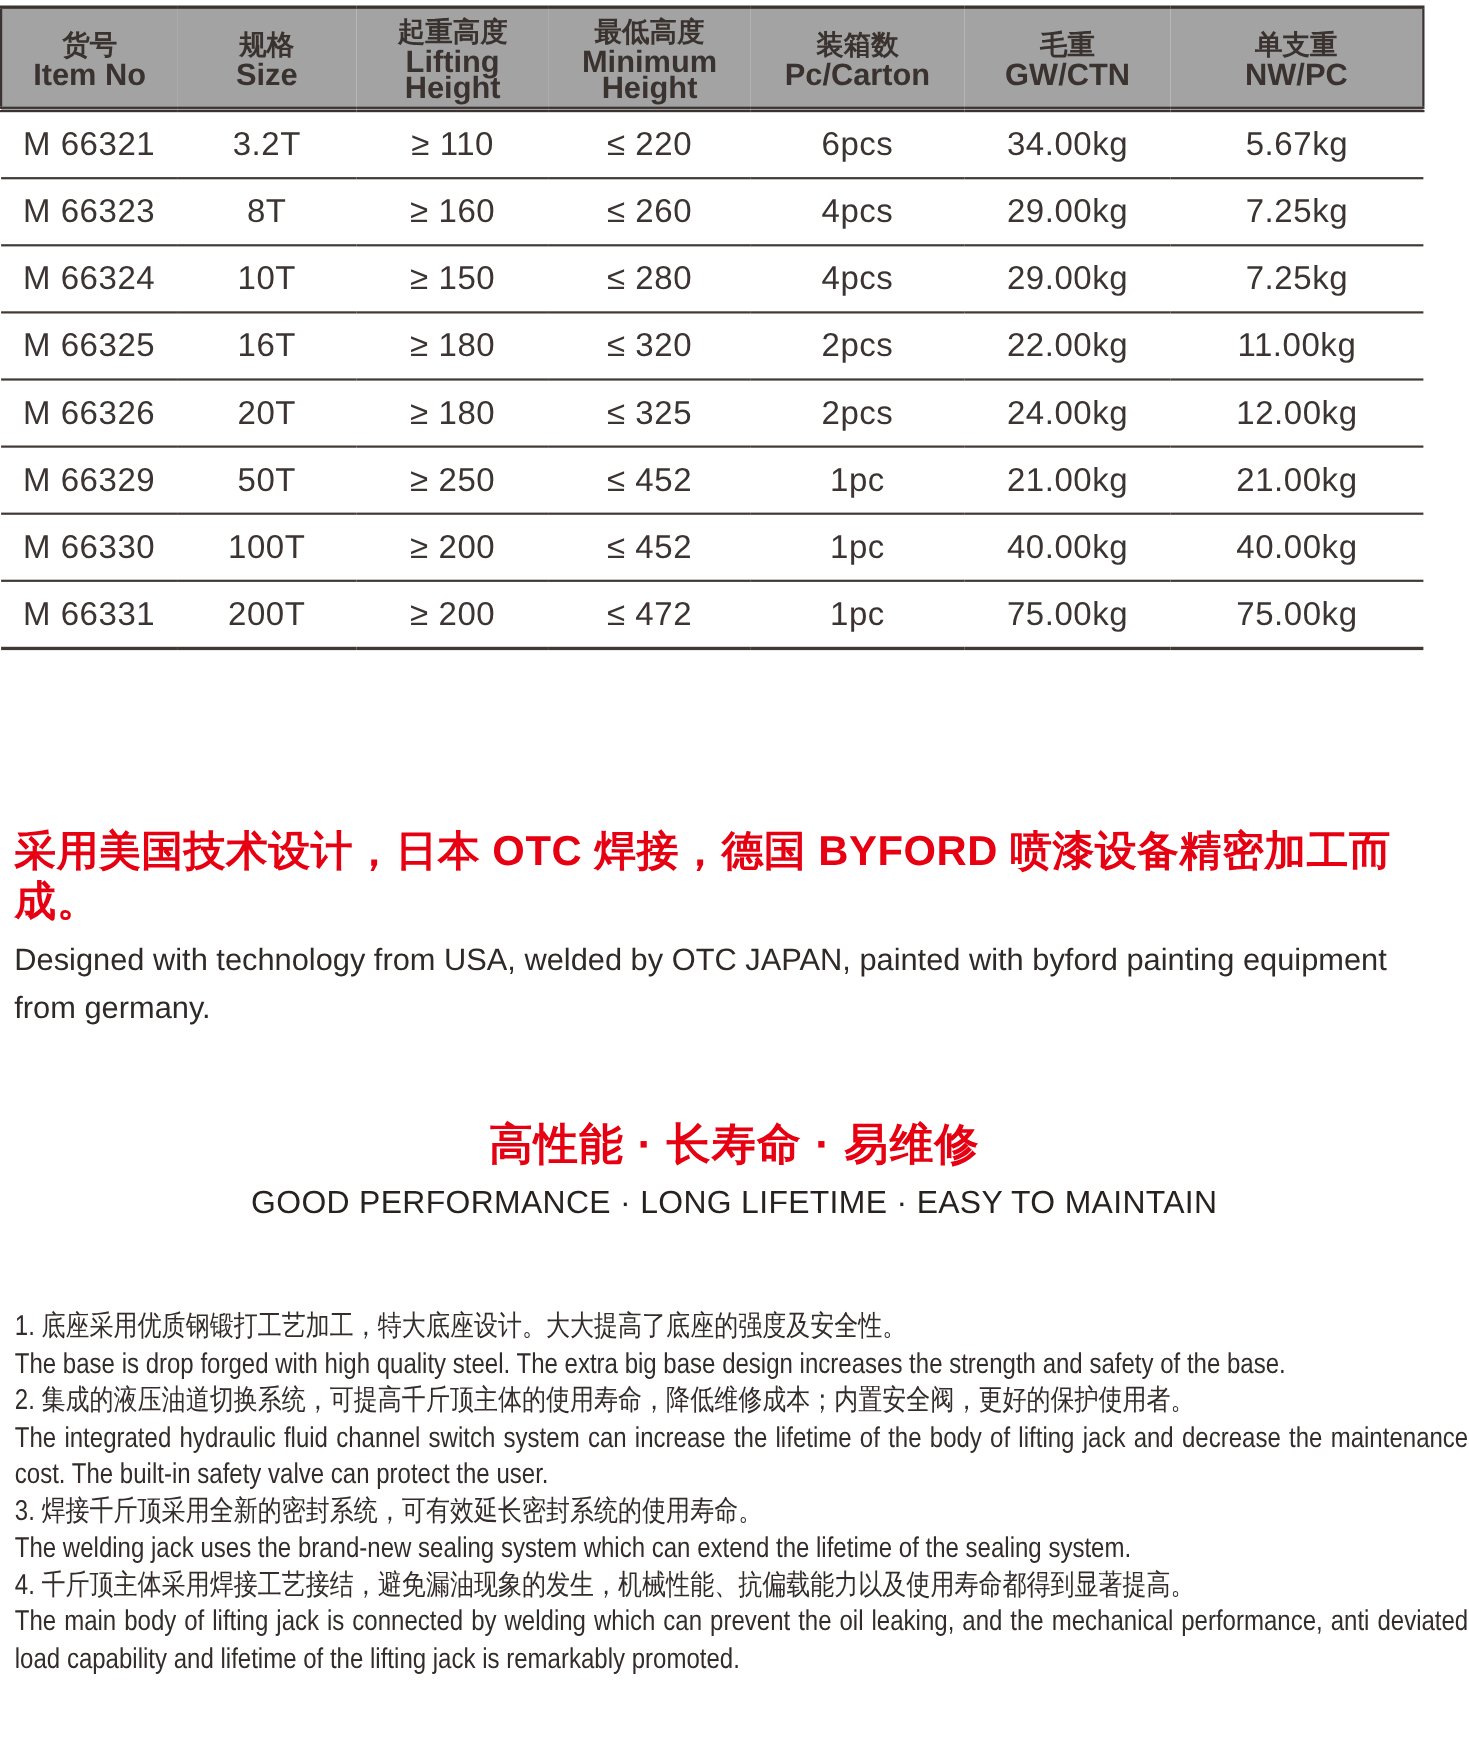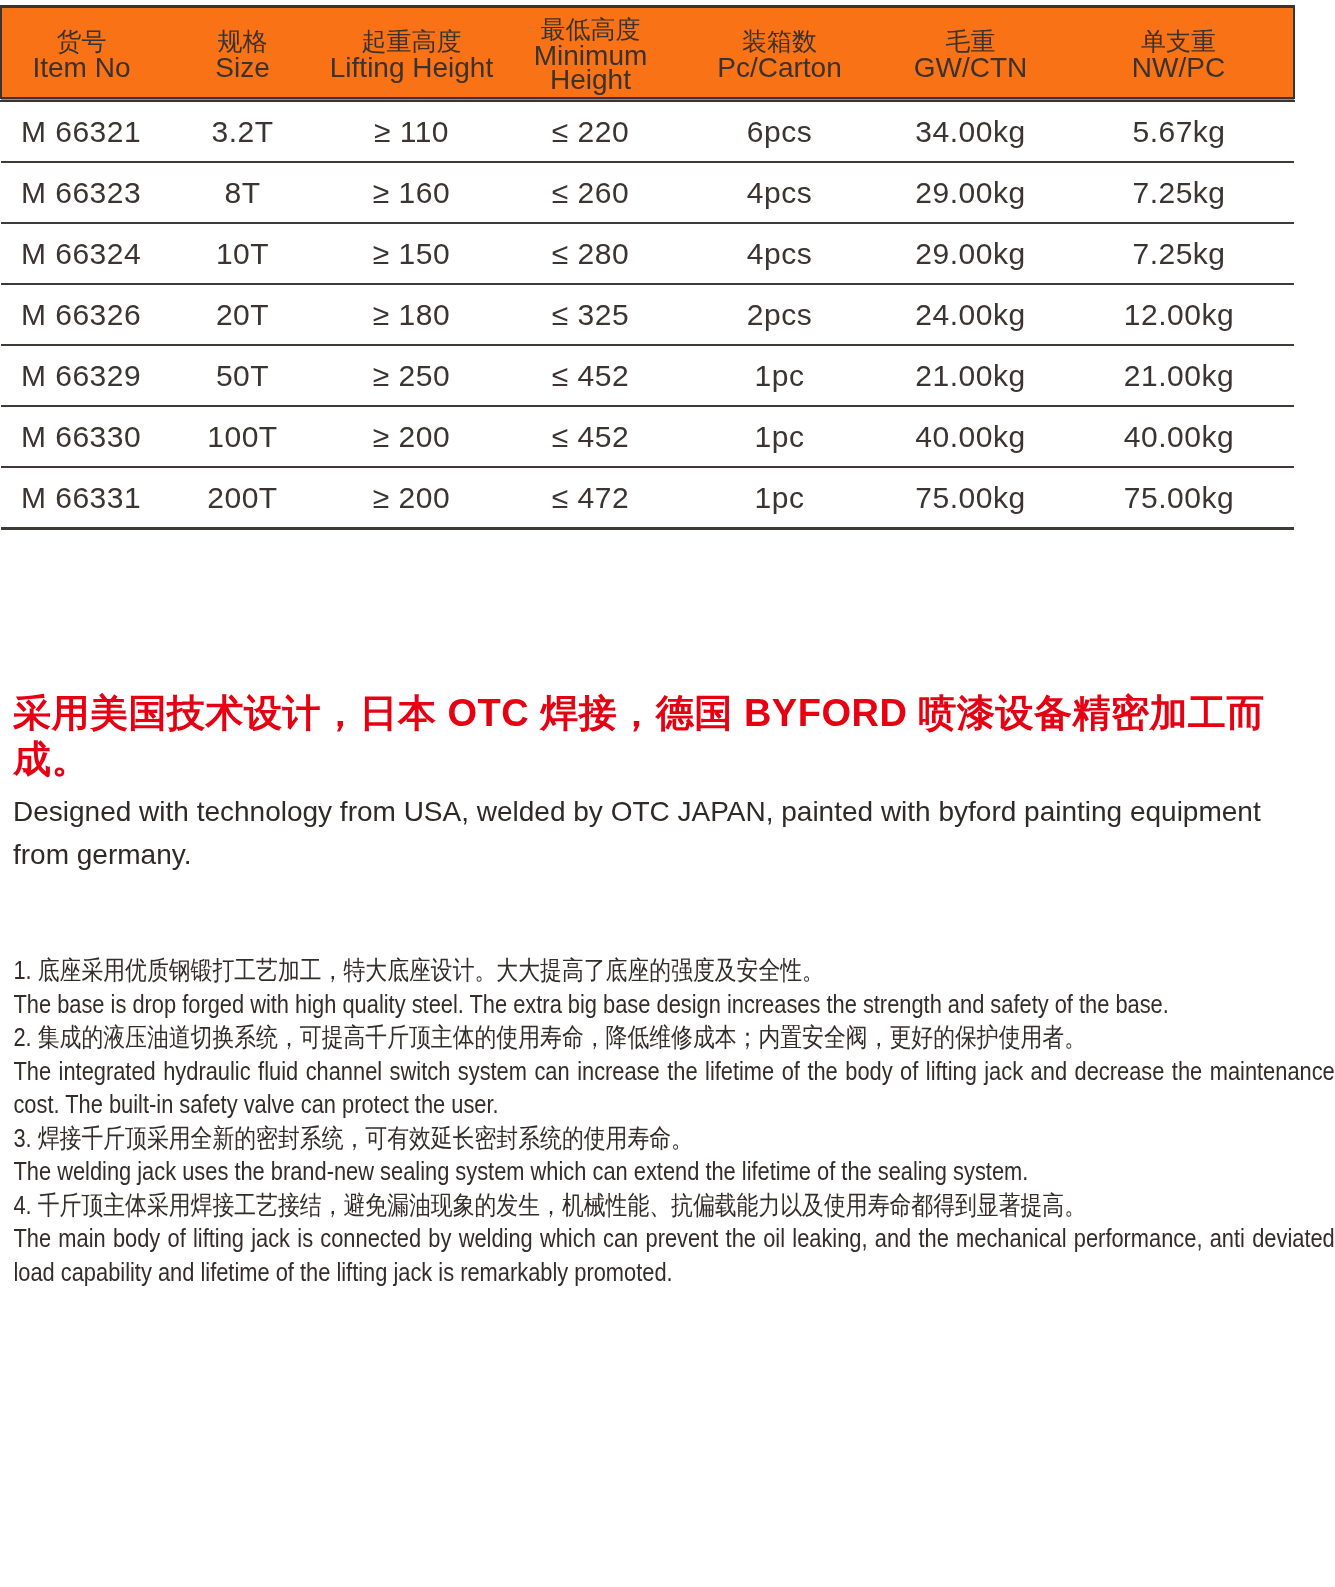--- a/index.html
+++ b/index.html
@@ -12,24 +12,24 @@
   .page{width:1335px;overflow:hidden;}
 
   
   .spec-table{
     width:1293px;
     margin-top:5px;
     border-collapse:collapse;
     table-layout:fixed;
   }
   .spec-table thead th{
-    background:#f97316;
+    background:#a3a3a3;
     border-top:3px solid #3a3331;
     border-bottom:5px double #3a3331;
-    font-weight:normal;
+    font-weight:bold;
     padding:6px 0 5px 0;
     vertical-align:middle;
   }
   .spec-table thead th:first-child{border-left:2px solid #3a3331;}
   .spec-table thead th:last-child{border-right:2px solid #3a3331;}
   .th-zh{display:block;font-size:25px;line-height:30px;color:#39322f;}
   .th-en{display:block;font-size:28px;line-height:24px;color:#39322f;}
   .spec-table td{
     border-bottom:2px solid #403936;
     height:57px;
@@ -144,20 +144,29 @@
         <tr>
           <td>M 66324</td>
           <td>10T</td>
           <td>≥ 150</td>
           <td>≤ 280</td>
           <td>4pcs</td>
           <td>29.00kg</td>
           <td>7.25kg</td>
         </tr>
         <tr>
+          <td>M 66325</td>
+          <td>16T</td>
+          <td>≥ 180</td>
+          <td>≤ 320</td>
+          <td>2pcs</td>
+          <td>22.00kg</td>
+          <td>11.00kg</td>
+        </tr>
+        <tr>
           <td>M 66326</td>
           <td>20T</td>
           <td>≥ 180</td>
           <td>≤ 325</td>
           <td>2pcs</td>
           <td>24.00kg</td>
           <td>12.00kg</td>
         </tr>
         <tr>
           <td>M 66329</td>
@@ -187,20 +196,24 @@
           <td>75.00kg</td>
         </tr>
       </tbody>
   </table>
 
   <div class="intro">
     <div class="intro-zh red">采用美国技术设计，日本 OTC 焊接，德国 BYFORD 喷漆设备精密加工而成。</div>
     <div class="intro-en">Designed with technology from USA, welded by OTC JAPAN, painted with byford painting equipment from germany.</div>
   </div>
 
+  <div class="slogan">
+    <div class="slogan-zh red">高性能 · 长寿命 · 易维修</div>
+    <div class="slogan-en">GOOD PERFORMANCE · LONG LIFETIME · EASY TO MAINTAIN</div>
+  </div>
 
   <div class="features">
     <div>
         <p class="feat-zh">1. 底座采用优质钢锻打工艺加工，特大底座设计。大大提高了底座的强度及安全性。</p>
         <p class="feat-en">The base is drop forged with high quality steel. The extra big base design increases the strength and safety of the base.</p>
         <p class="feat-zh">2. 集成的液压油道切换系统，可提高千斤顶主体的使用寿命，降低维修成本；内置安全阀，更好的保护使用者。</p>
         <p class="feat-en">The integrated hydraulic fluid channel switch system can increase the lifetime of the body of lifting jack and decrease the maintenance cost. The built-in safety valve can protect the user.</p>
         <p class="feat-zh">3. 焊接千斤顶采用全新的密封系统，可有效延长密封系统的使用寿命。</p>
         <p class="feat-en">The welding jack uses the brand-new sealing system which can extend the lifetime of the sealing system.</p>
         <p class="feat-zh">4. 千斤顶主体采用焊接工艺接结，避免漏油现象的发生，机械性能、抗偏载能力以及使用寿命都得到显著提高。</p>

